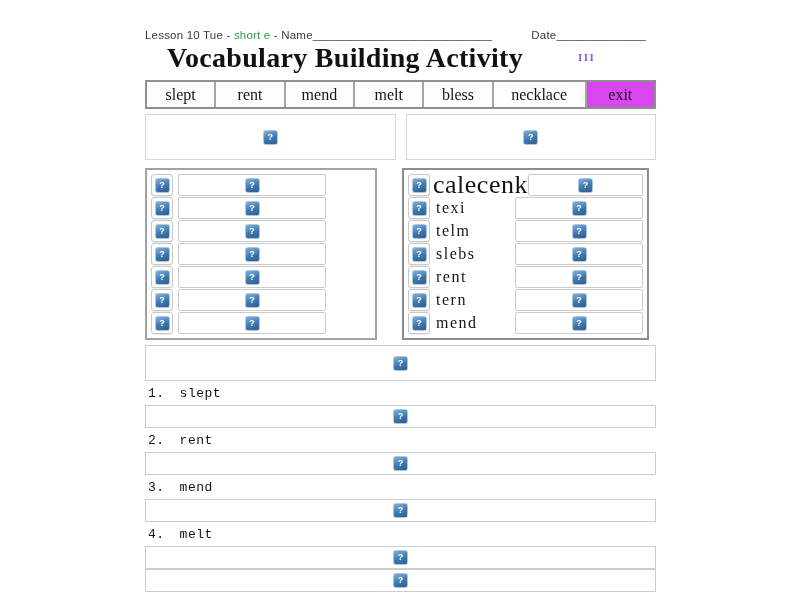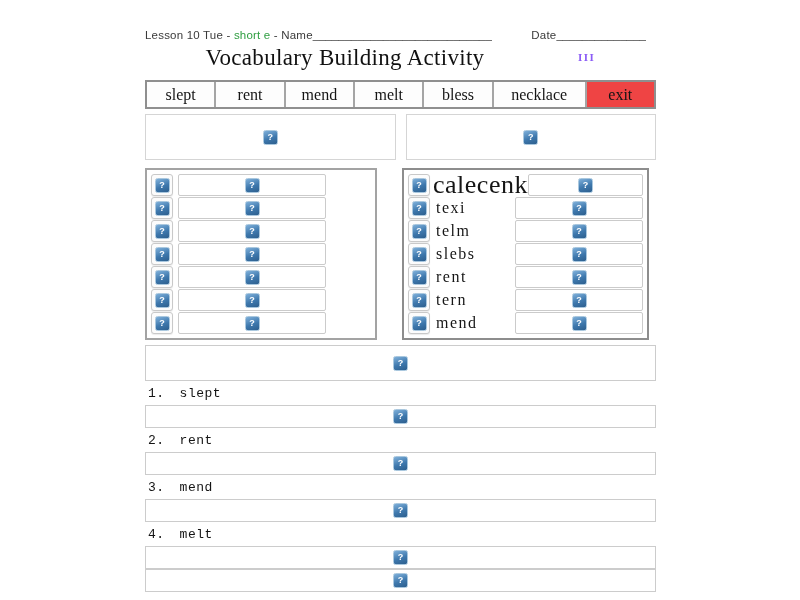--- a/index.html
+++ b/index.html
@@ -15,42 +15,42 @@
     font-size:11.5px; color:#3a3a3a; letter-spacing:0.2px;
   }
   .unit-green { color:#2f9e41; }
   .date-wrap { margin-left:auto; margin-right:10px;text-align:right; }
   .uline { letter-spacing:0; }
 
   
   .title-row { position:relative; height:33px; margin-top:2px; }
   .page-title {
     margin:0; width:400px; text-align:center;
-    font-family:"Liberation Serif", serif; font-size:23px; font-weight:400;
+    font-family:"Liberation Serif", serif; font-size:28px; font-weight:700;
     color:#111; letter-spacing:0.3px; line-height:30px;
   }
   .numeral {
     position:absolute; left:433px; top:8px;
     font-family:"Liberation Serif", serif; font-weight:700; font-size:11px;
     color:#8b5cf6; letter-spacing:1.5px;
   }
 
   
   .toolbar {
     margin-top:4px; display:flex; border:2px solid #8f8f8f; background:#fff;
     height:25px;
   }
   .tb-btn {
     flex:1; display:flex; align-items:center; justify-content:center;
     font-family:"Liberation Serif", serif; font-size:16px; color:#141414;
     border-right:2px solid #a5a5a5; background:#fdfdfd; cursor:default;
   }
   .tb-btn:last-child { border-right:none; }
   .tb-btn.wide { flex:1.35; }
-  .tb-btn.active { background:#ef4444; }
+  .tb-btn.active { background:#d946ef; }
 
   
   .media-row { margin-top:5px; display:flex; gap:10px; }
   .media-box {
     flex:1; height:44px; border:1px solid #d5d5d5; background:#fff;
     display:flex; align-items:center; justify-content:center;
   }
 
   
   .qicon {

